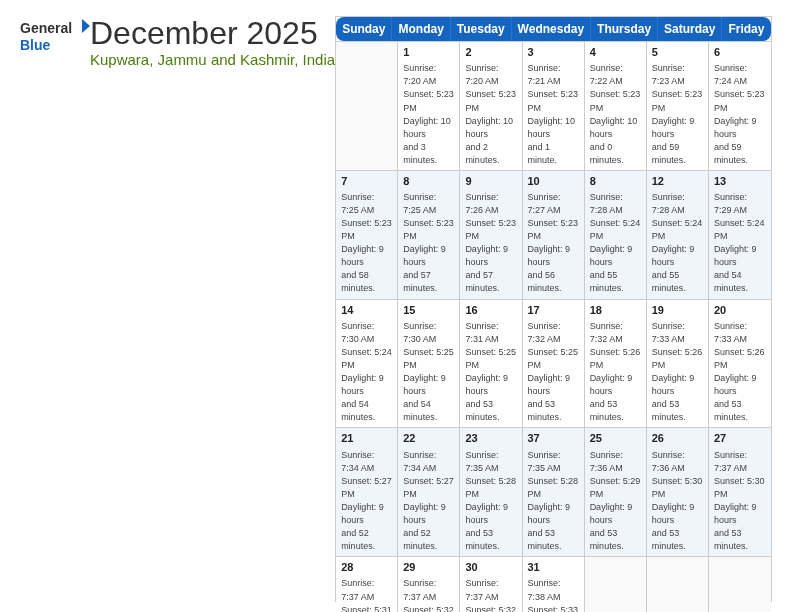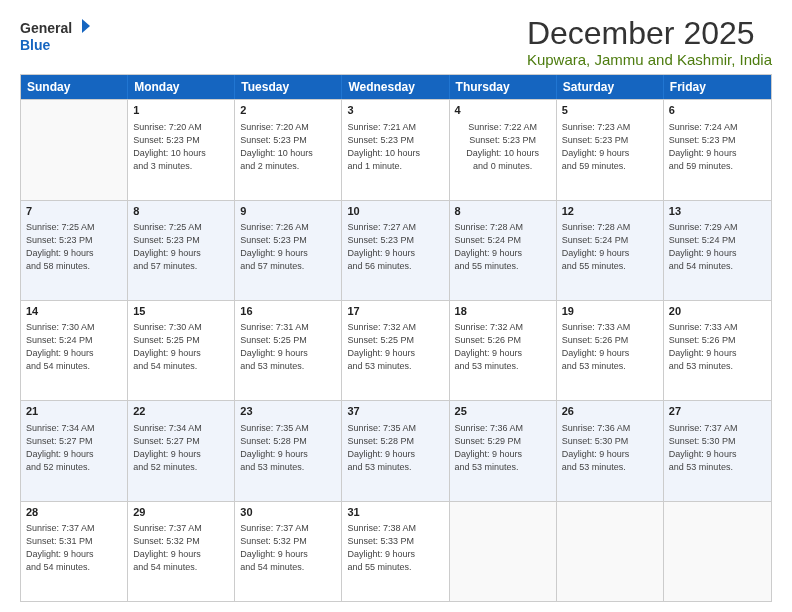--- a/index.html
+++ b/index.html
@@ -8,21 +8,21 @@
       background: #fff;
       width: 792px;
       height: 612px;
       overflow: hidden;
     }
     .page {
       width: 792px;
       height: 612px;
       padding: 16px 20px 10px 20px;
       display: flex;
-      flex-direction: column;
+      flex-direction: row;
     }
     .header {
       display: flex;
       align-items: flex-start;
       justify-content: space-between;
       margin-bottom: 6px;
     }
     .logo {
       display: flex;
       align-items: center;
@@ -44,20 +44,21 @@
     .calendar {
       flex: 1;
       display: flex;
       flex-direction: column;
       border: 1px solid #ccc;
     }
     .cal-header {
       display: grid;
       grid-template-columns: repeat(7, 1fr);
       background: #1565c0;
+      border-radius: 8px;
     }
     .cal-header-cell {
       color: #fff;
       font-size: 12px;
       font-weight: bold;
       padding: 5px 6px;
       text-align: left;
       border-right: 1px solid #2176d2;
     }
     .cal-header-cell:last-child { border-right: none; }
@@ -143,21 +144,21 @@
           </div>
           <div class="cal-cell">
             <div class="day-num">3</div>
             <div class="day-info" style="white-space: pre-line;">Sunrise: 7:21 AM
 Sunset: 5:23 PM
 Daylight: 10 hours
 and 1 minute.</div>
           </div>
           <div class="cal-cell">
             <div class="day-num">4</div>
-            <div class="day-info" style="white-space: pre-line; text-align: center;">Sunrise: 7:22 AM
+            <div class="day-info" style="white-space: pre-line;">Sunrise: 7:22 AM
 Sunset: 5:23 PM
 Daylight: 10 hours
 and 0 minutes.</div>
           </div>
           <div class="cal-cell">
             <div class="day-num">5</div>
             <div class="day-info" style="white-space: pre-line;">Sunrise: 7:23 AM
 Sunset: 5:23 PM
 Daylight: 9 hours
 and 59 minutes.</div>

